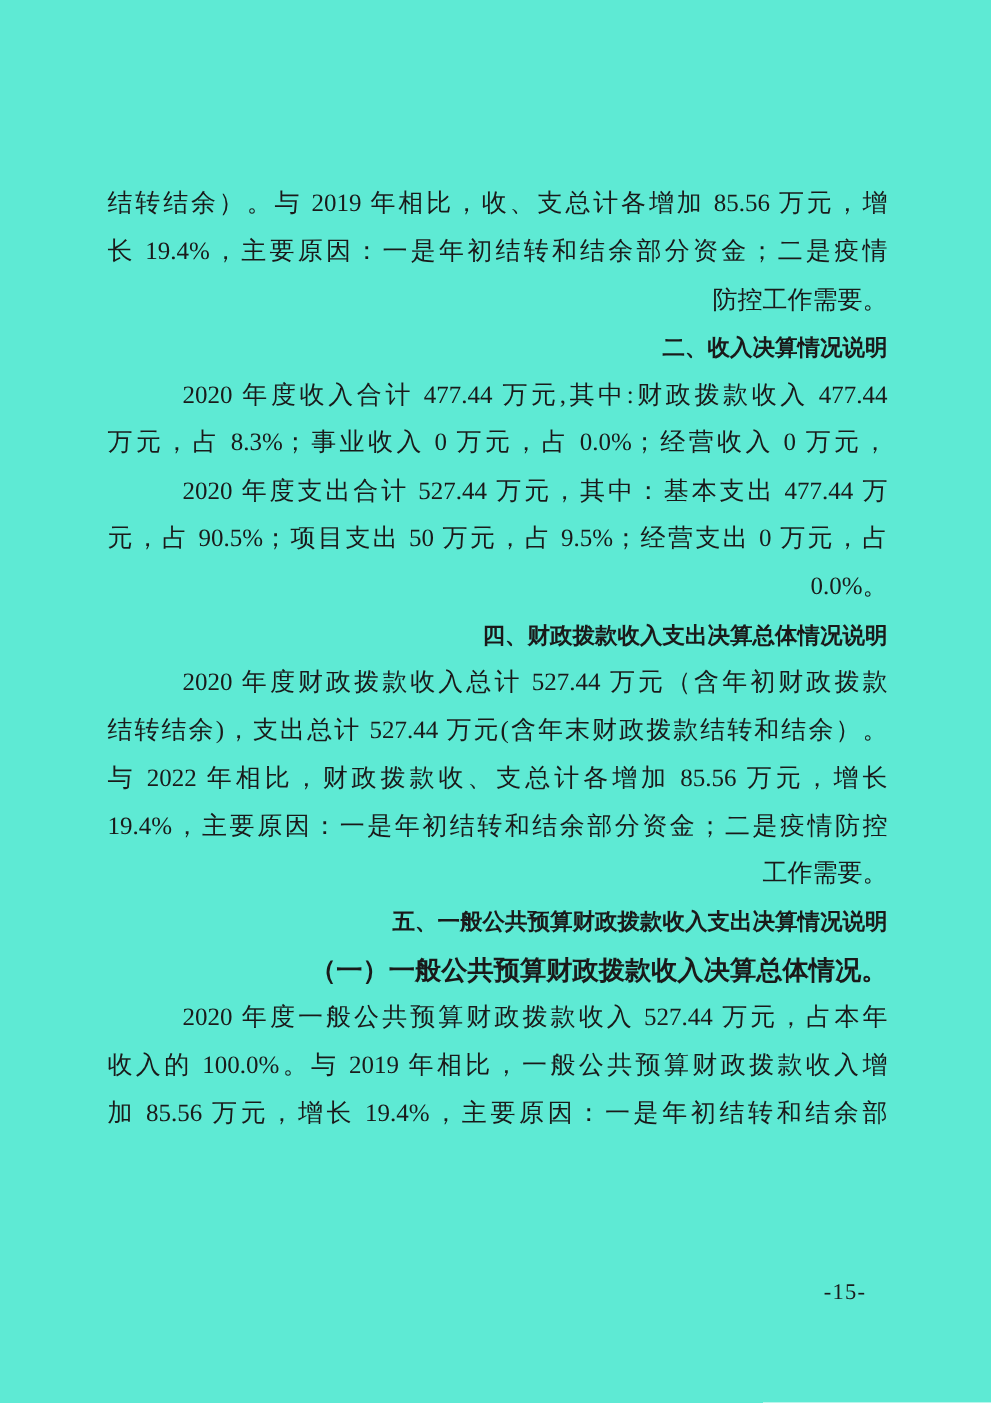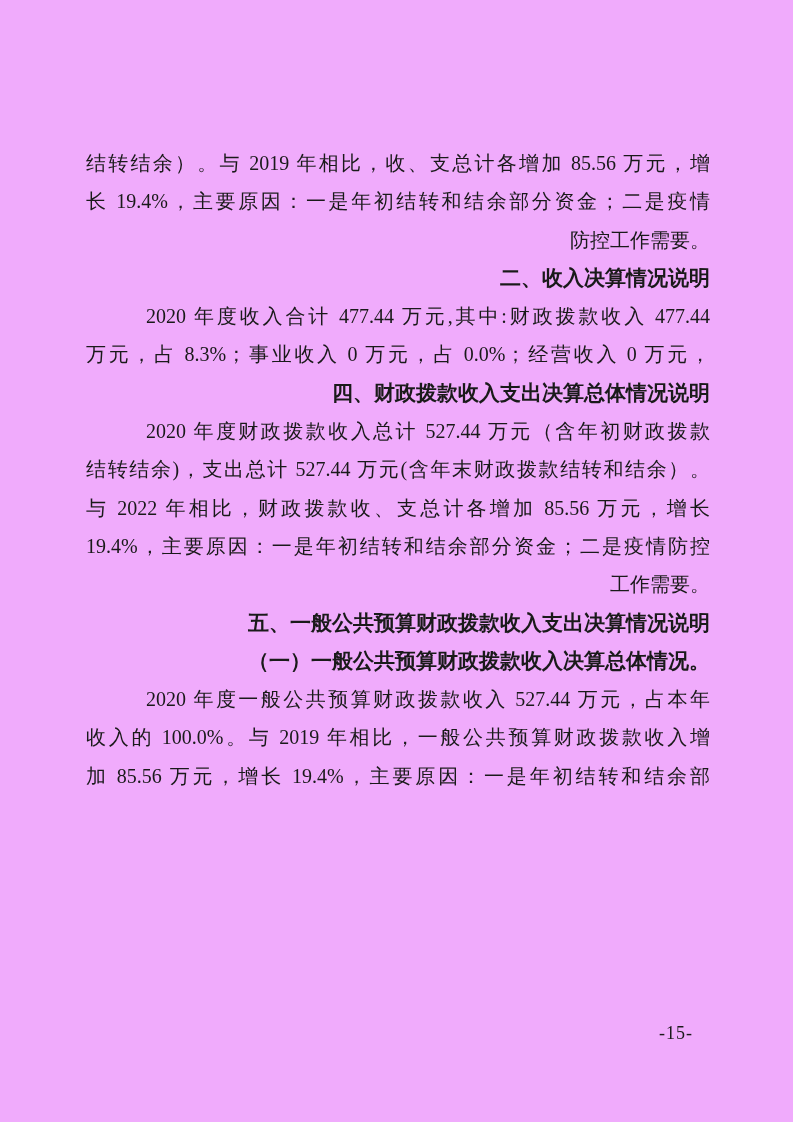--- a/index.html
+++ b/index.html
@@ -4,21 +4,21 @@
 <style>
   html, body {
     margin: 0;
     padding: 0;
     background: #ffffff;
   }
   .page {
     position: relative;
     width: 793px;
     height: 1122px;
-    background: #f0abfc;
+    background: #5eead4;
     color: #1a1a1a;
     font-family: "Liberation Serif", "DejaVu Serif", serif;
     overflow: hidden;
   }
   .content {
     position: absolute;
     left: 86px;
     top: 144px;
     width: 624px;
   }
@@ -38,21 +38,21 @@
   .l {
     text-align: right;
   }
   
   .ind {
     text-indent: 60px;
   }
   .heading {
     font-family: "Liberation Sans", "DejaVu Sans", sans-serif;
     font-weight: 700;
-    font-size: 21px;
+    font-size: 18px;
   }
   .subheading {
     font-family: "Liberation Serif", "DejaVu Serif", serif;
     font-weight: 700;
     font-size: 21px;
   }
   .footer-page-number {
     position: absolute;
     top: 994px;
     right: 100px;
@@ -75,20 +75,25 @@
     </div>
 
     <div class="line heading ind l">二、收入决算情况说明</div>
 
     <div>
       <div class="line j ind">2020 年度收入合计 477.44 万元,其中:财政拨款收入 477.44</div>
       <div class="line j">万元，占 8.3%；事业收入 0 万元，占 0.0%；经营收入 0 万元，</div>
     </div>
 
 
+    <div>
+      <div class="line j ind">2020 年度支出合计 527.44 万元，其中：基本支出 477.44 万</div>
+      <div class="line j">元，占 90.5%；项目支出 50 万元，占 9.5%；经营支出 0 万元，占</div>
+      <div class="line l">0.0%。</div>
+    </div>
 
     <div class="line heading ind l">四、财政拨款收入支出决算总体情况说明</div>
 
     <div>
       <div class="line j ind">2020 年度财政拨款收入总计 527.44 万元（含年初财政拨款</div>
       <div class="line j">结转结余)，支出总计 527.44 万元(含年末财政拨款结转和结余）。</div>
       <div class="line j">与 2022 年相比，财政拨款收、支总计各增加 85.56 万元，增长</div>
       <div class="line j">19.4%，主要原因：一是年初结转和结余部分资金；二是疫情防控</div>
       <div class="line l">工作需要。</div>
     </div>

